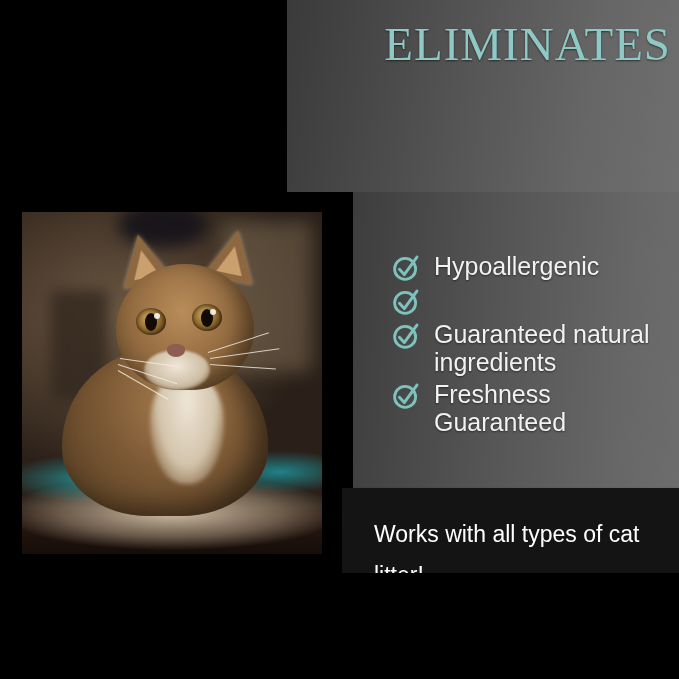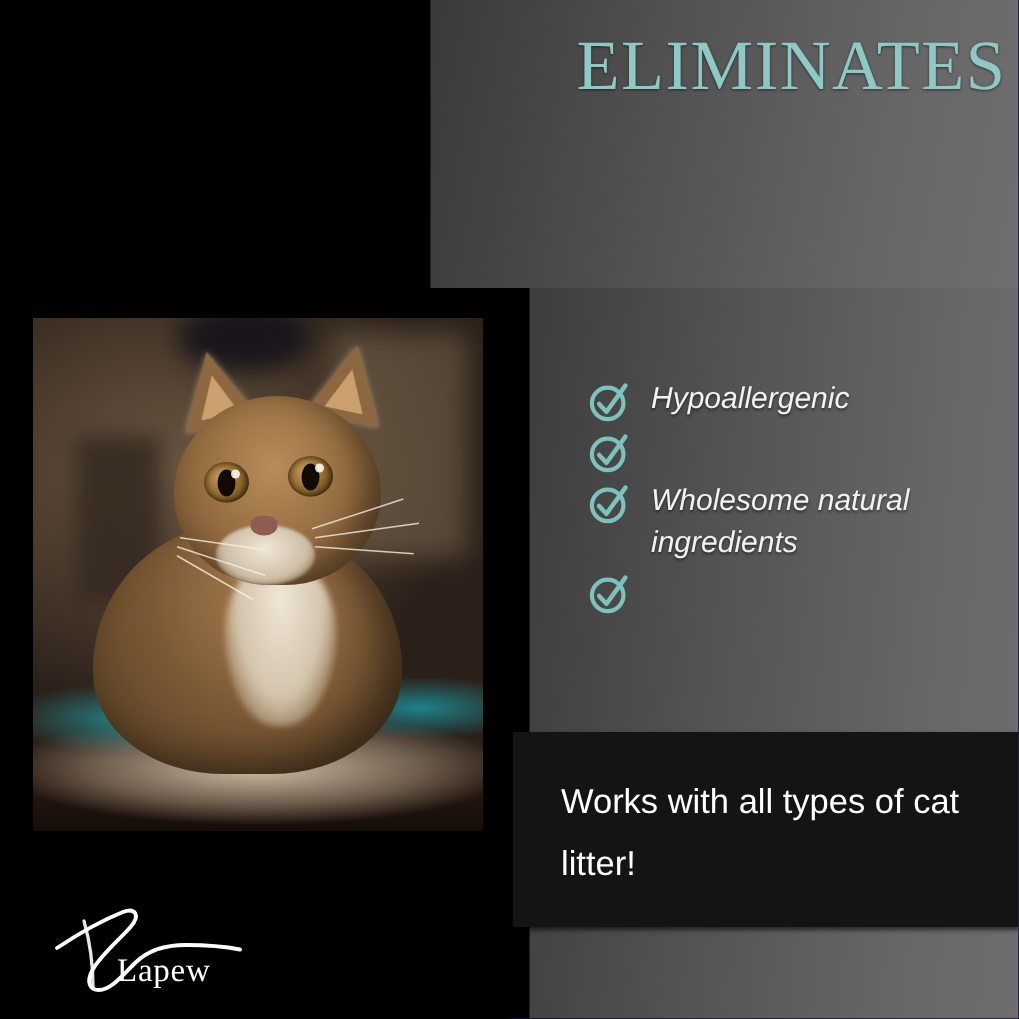--- a/index.html
+++ b/index.html
@@ -7,23 +7,23 @@
     padding: 0;
     background: #000;
   }
   body {
     font-family: "Liberation Sans", sans-serif;
   }
 
   #ad {
     position: relative;
     width: 679px;
-    height: 679px;
+    height: 573px;
     overflow: hidden;
-    background: #6d28d9;
+    background: #7f1d1d;
   }
 
   
   .bg-left {
     position: absolute;
     left: 0; top: 0;
     width: 372px; height: 679px;
     background: #000000;
   }
   .bg-right {
@@ -189,26 +189,25 @@
     margin-bottom: 4px;
   }
   .check-icon {
     flex: 0 0 auto;
     width: 28px;
     height: 28px;
     margin-right: 14px;
     margin-top: 2px;
   }
   .feature-label {
-    font-size: 20px;
+    font-size: 25px;
     line-height: 28px;
     color: #f2f2f2;
     font-family: "Liberation Sans", sans-serif;
     text-shadow: 0 1px 2px rgba(0,0,0,0.5);
-    font-style: italic;
   }
 
   
   .callout {
     position: absolute;
     left: 342px;
     top: 488px;
     width: 337px;
     height: 130px;
     background: #141414;
@@ -306,30 +305,31 @@
       </span>
     </div>
 
     <div class="feature-row">
       <span class="check-icon">
         <svg viewBox="0 0 32 32" width="28" height="28">
           <circle cx="15" cy="17" r="12" fill="none" stroke="#7ec2bd" stroke-width="3.2"></circle>
           <path d="M8.5 17.5 L14 23.5 L28.5 3.5" fill="none" stroke="#7ec2bd" stroke-width="3.4" stroke-linecap="round" stroke-linejoin="round"></path>
         </svg>
       </span>
-      <span class="feature-label">Wholesome natural ingredients</span>
+      <span class="feature-label">Guaranteed natural ingredients</span>
     </div>
 
     <div class="feature-row">
       <span class="check-icon">
         <svg viewBox="0 0 32 32" width="28" height="28">
           <circle cx="15" cy="17" r="12" fill="none" stroke="#7ec2bd" stroke-width="3.2"></circle>
           <path d="M8.5 17.5 L14 23.5 L28.5 3.5" fill="none" stroke="#7ec2bd" stroke-width="3.4" stroke-linecap="round" stroke-linejoin="round"></path>
         </svg>
       </span>
+      <span class="feature-label">Freshness Guaranteed</span>
     </div>
 
   </div>
 
   <div class="callout">
     <div class="callout-text">Works with all types of cat litter!</div>
   </div>
 
   <div class="logo">
     <svg class="logo-mark" width="150" height="66" viewBox="0 0 150 66">

